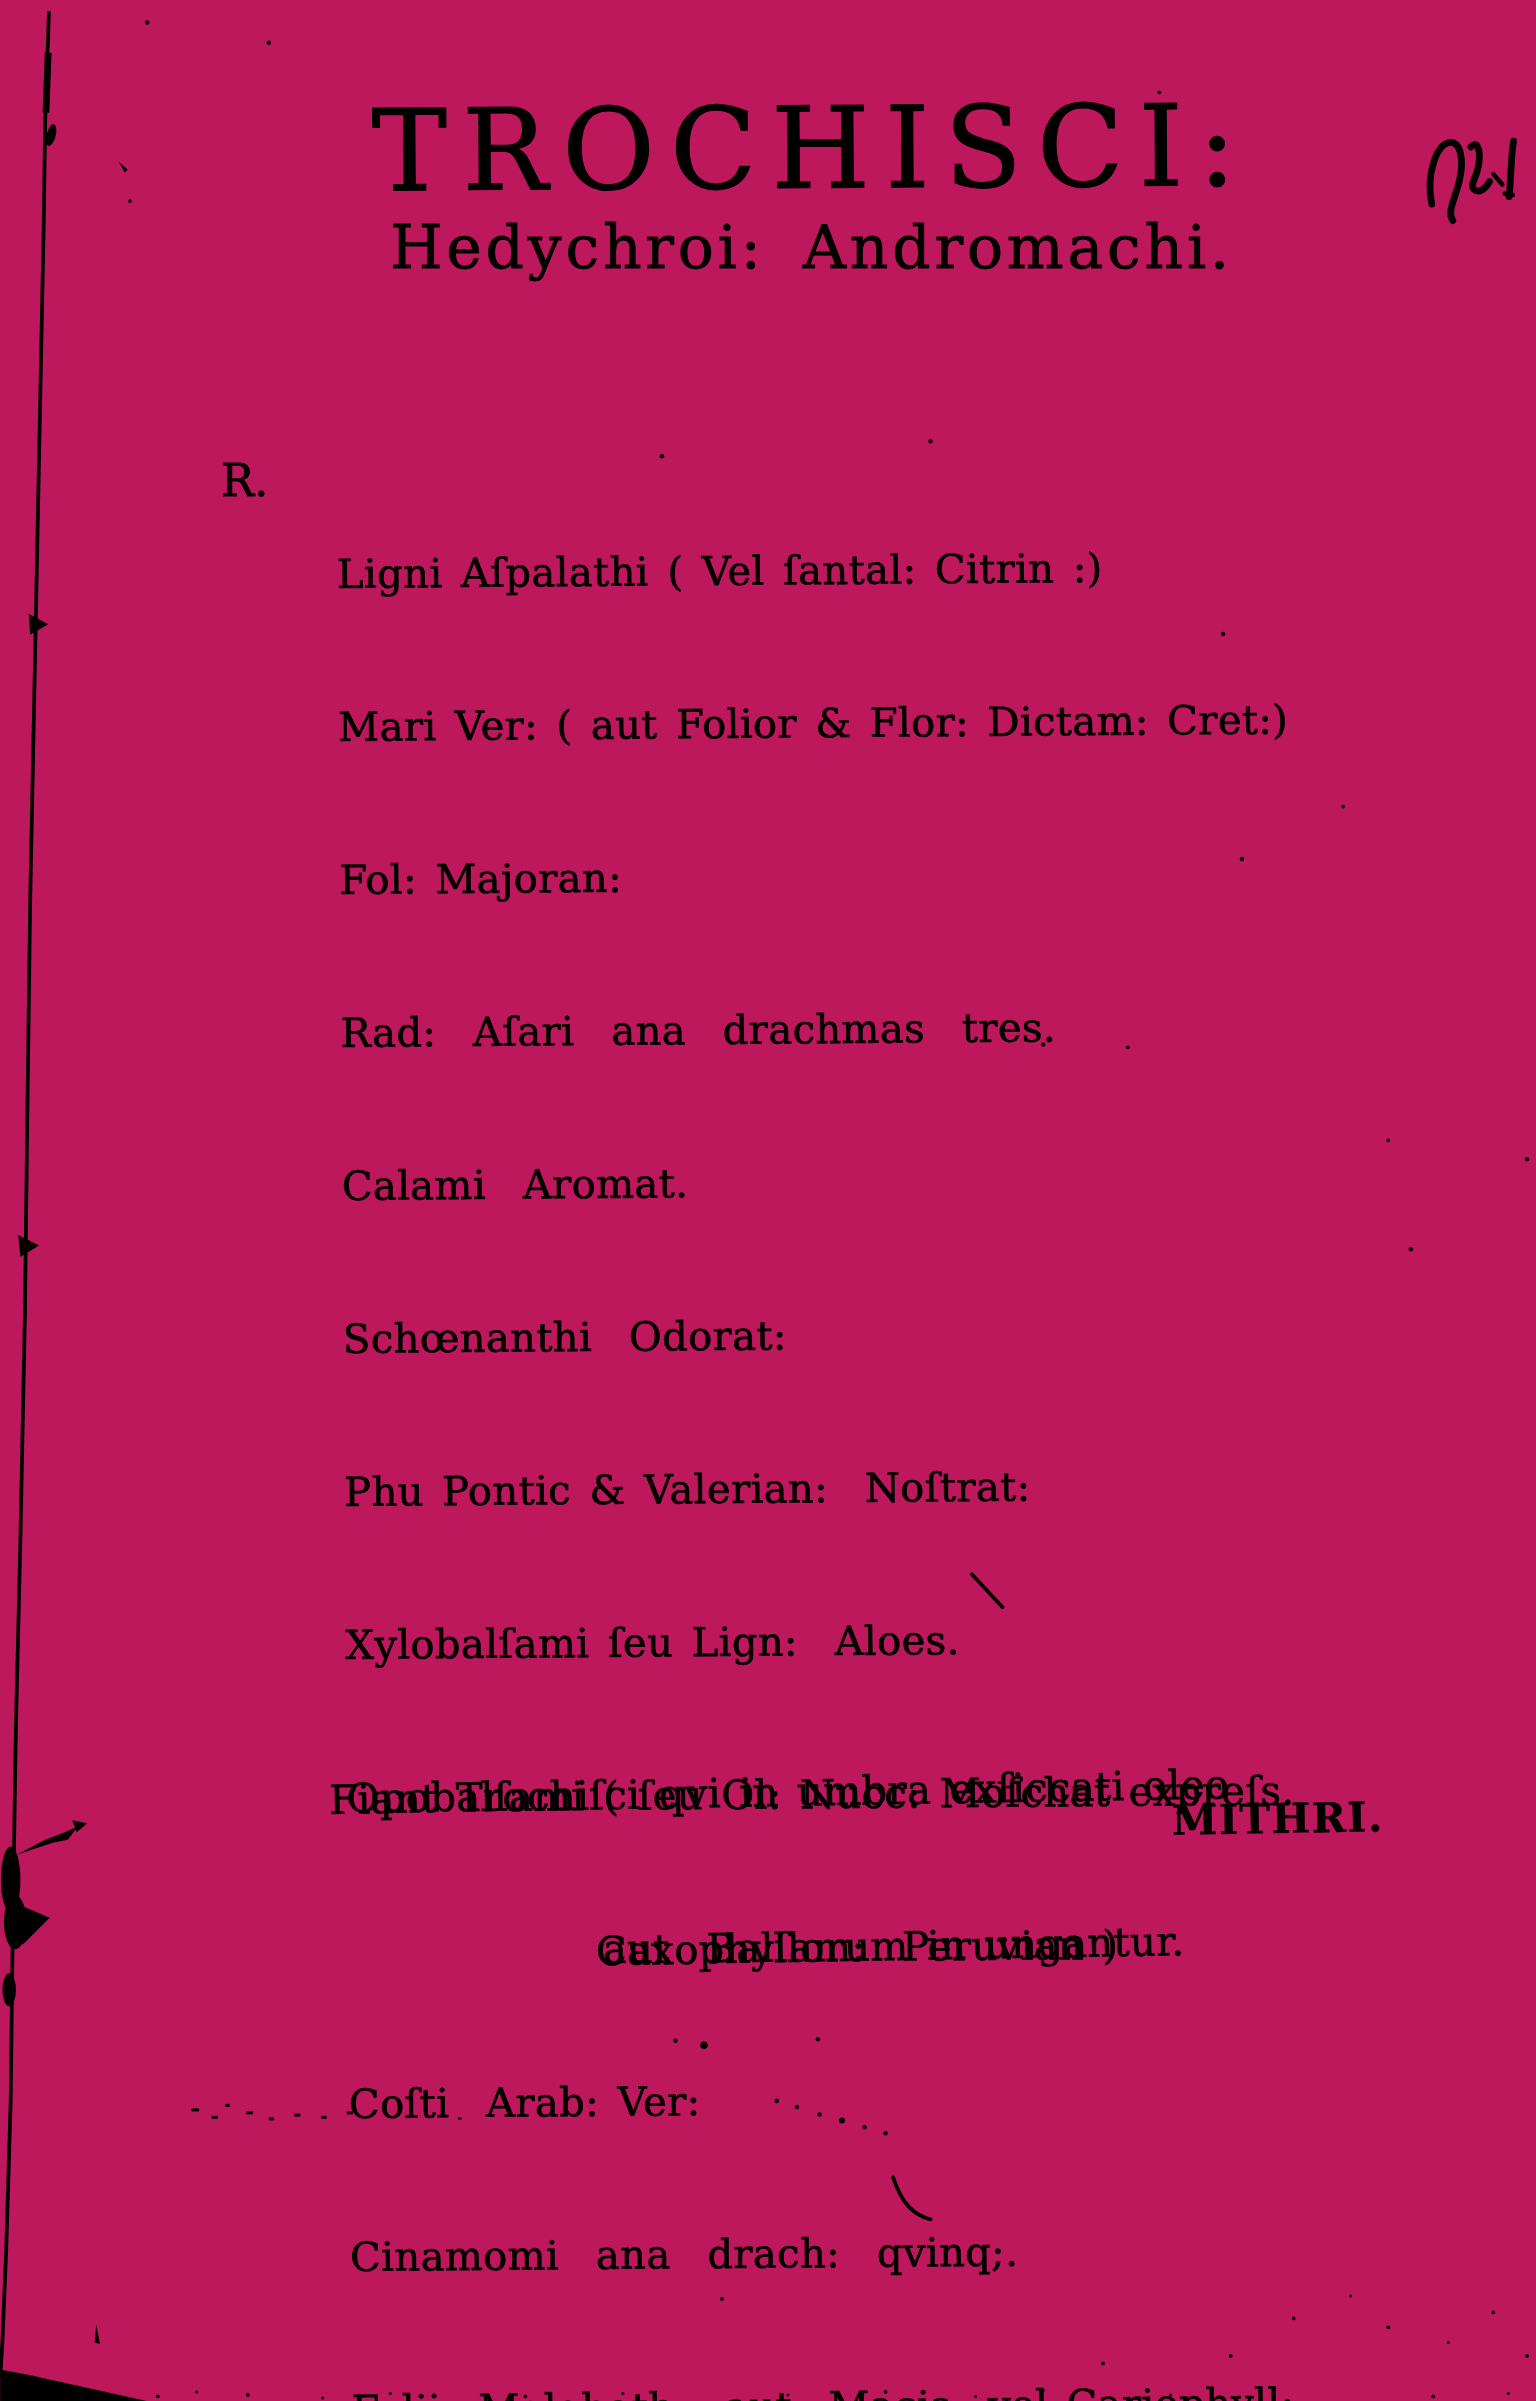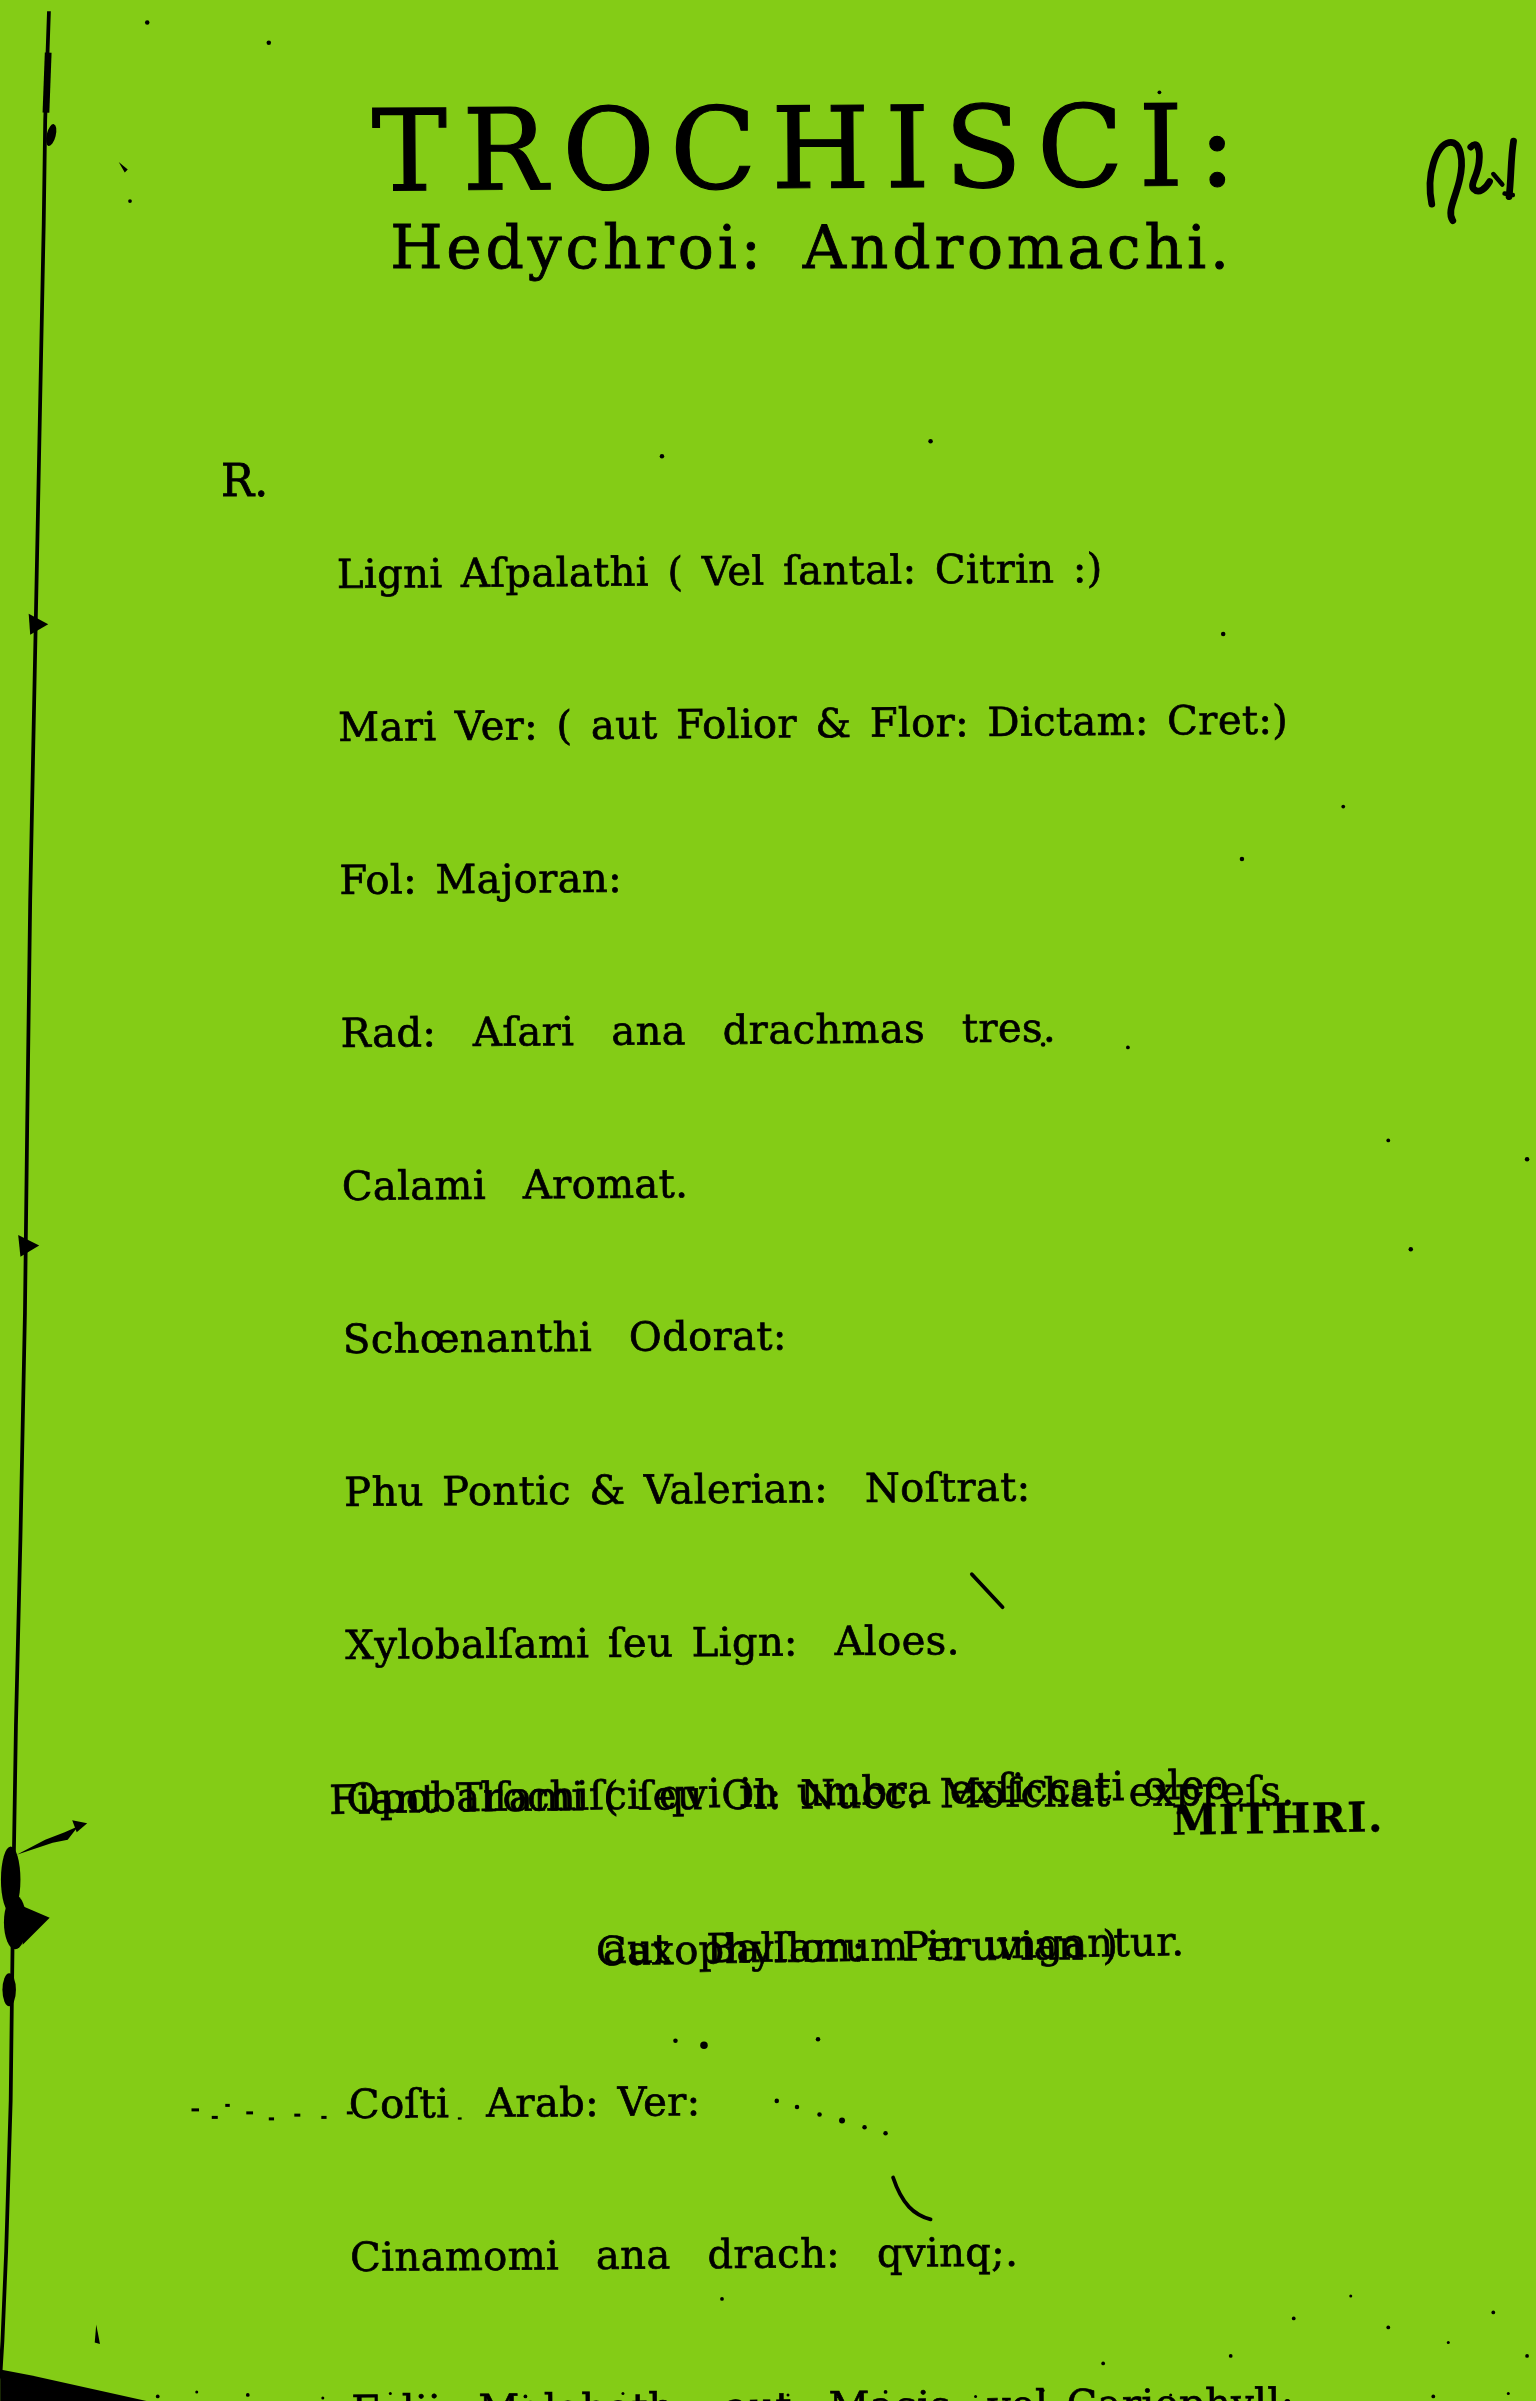--- a/index.html
+++ b/index.html
@@ -1,17 +1,17 @@
 <!DOCTYPE html>
 <html style="font-size:12px"><head>
 <meta charset="utf-8">
 <style>
   html,body{margin:0;padding:0;background:#e8e8e8;}
   .page{
-    position:relative;width:1537px;height:2401px;background:#84cc16;color:#000;
+    position:relative;width:1537px;height:2401px;background:#be185d;color:#000;
     font-family:"DejaVu Serif","Liberation Serif",serif;overflow:hidden;
   }
   .title{
     position:absolute;top:83px;left:0;width:1537px;text-align:center;text-indent:86px;
     font-size:113px;letter-spacing:15px;white-space:pre;
     transform:rotate(-0.35deg);-webkit-text-stroke:1.1px #000;
   }
   .subtitle{
     position:absolute;top:212px;left:0;width:1537px;text-align:center;text-indent:86px;
     font-size:60px;letter-spacing:3.8px;word-spacing:15px;white-space:pre;

